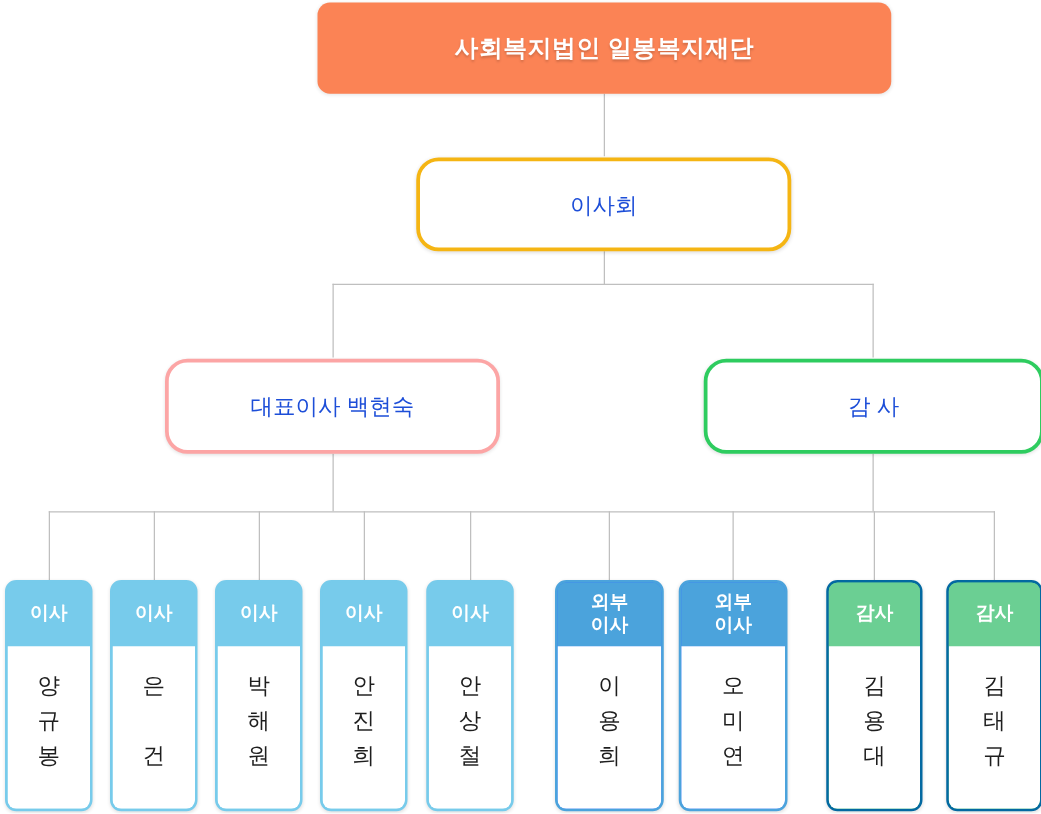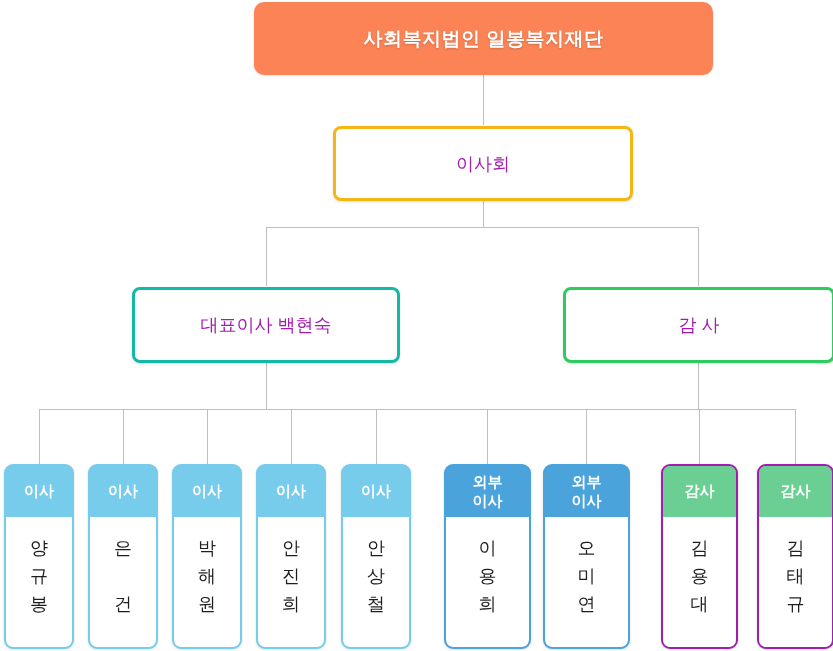--- a/index.html
+++ b/index.html
@@ -45,42 +45,42 @@
     font-size: 19px;
     font-weight: bold;
     letter-spacing: 0.5px;
     text-shadow: 0 1px 2px rgba(0,0,0,0.18);
     box-shadow: 0 1px 3px rgba(0,0,0,0.10);
   }
 
   
   .node-outline {
     background: #ffffff;
-    border-radius: 8px;
+    border-radius: 18px;
     font-size: 18px;
-    color: #a21caf;
+    color: #1d4ed8;
     box-shadow: 0 1px 3px rgba(0,0,0,0.12);
   }
   .node-outline.amber { border: 3px solid #f5b513; }
-  .node-outline.blue  { border: 3px solid #14b8a6; }
+  .node-outline.blue  { border: 3px solid #fca5a5; }
   .node-outline.green { border: 3px solid #2ecc5f; }
 
   
   .card {
     position: absolute;
     box-sizing: border-box;
     border-radius: 9px;
     overflow: hidden;
     display: flex;
     flex-direction: column;
     box-shadow: 0 1px 3px rgba(0,0,0,0.12);
   }
   .card.sky   { border: 2px solid #77cbeb; background: #77cbeb; }
   .card.steel { border: 2px solid #4ba3dc; background: #3b82f6; }
-  .card.mint  { border: 2px solid #a21caf; background: #6bcf93; }
+  .card.mint  { border: 2px solid #0369a1; background: #6bcf93; }
 
   .card-head {
     flex: 0 0 auto;
     color: #ffffff;
     font-size: 15px;
     font-weight: bold;
     line-height: 1.25;
     display: flex;
     align-items: center;
     justify-content: center;

